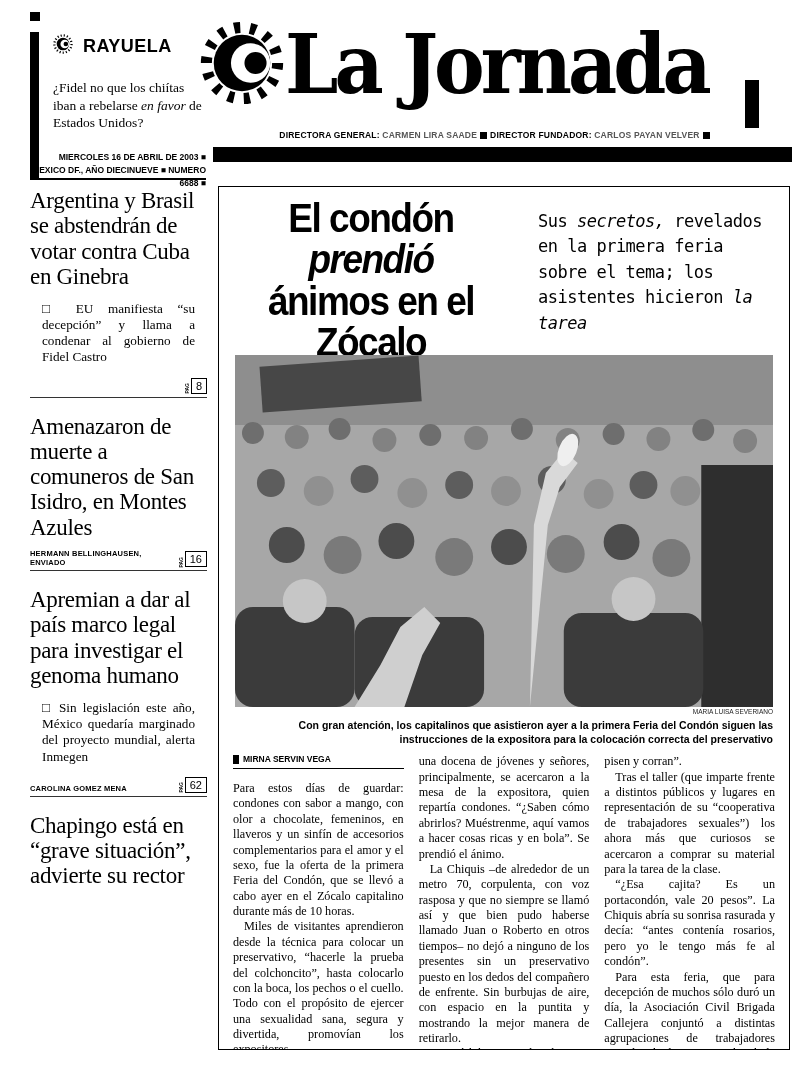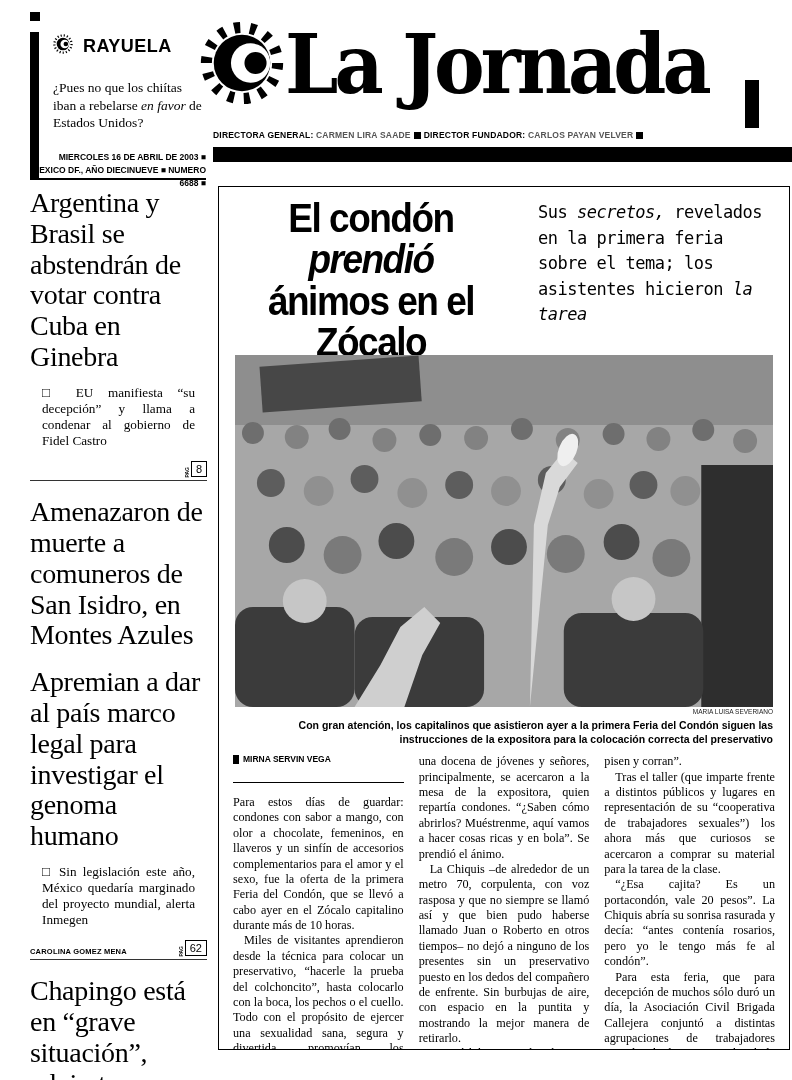--- a/index.html
+++ b/index.html
@@ -12,61 +12,61 @@
                border-left:9px solid #000;border-bottom:2px solid #000;
                padding:2px 4px 0 14px;box-sizing:border-box;}
   .rayuela-head{display:flex;align-items:center;gap:10px;
                 font-family:"Liberation Sans",sans-serif;font-weight:bold;font-size:18px;letter-spacing:.5px;}
   .rayuela-text{margin:20px 0 0;font-size:13.5px;line-height:1.3;}
   #logo-row{position:absolute;left:199px;top:20px;width:560px;height:112px;
             display:flex;align-items:flex-start;}
   #logo-text{font-family:"DejaVu Serif",serif;font-weight:bold;font-size:76px;
              letter-spacing:-4px;white-space:nowrap;transform:scaleY(1.08);transform-origin:center;}
   #logo-end-square{position:absolute;right:0px;top:60px;width:14px;height:48px;background:#000;}
-  #directors-line{position:absolute;left:213px;top:130px;width:566px;text-align:left;
+  #directors-line{position:absolute;left:213px;top:130px;width:566px;text-align:center;
                   font-family:"Liberation Sans",sans-serif;font-size:8.5px;font-weight:bold;letter-spacing:.2px;}
   #directors-line .dname{color:#555;}
   #masthead-bar{position:absolute;left:213px;top:147px;width:579px;height:15px;background:#000;}
   #dateline{position:absolute;left:18px;top:151px;width:188px;text-align:right;
             font-family:"Liberation Sans",sans-serif;font-weight:bold;font-size:8.5px;line-height:1.55;}
   
   #left-col{position:absolute;left:30px;top:188px;width:177px;}
   .story{margin-bottom:16px;}
-  .story h2{margin:0 0 9px;font-weight:normal;font-size:28px;line-height:1.1;letter-spacing:-.3px;}
+  .story h2{margin:0 0 9px;font-weight:normal;font-size:23px;line-height:1.1;letter-spacing:-.3px;}
   .story .summary{margin:12px;font-size:13.2px;line-height:1.22;text-align:justify;}
   .story-foot{display:flex;justify-content:space-between;align-items:flex-end;
               border-bottom:1.5px solid #333;padding-bottom:3px;margin-top:7px;}
   .byline-sm{font-family:"Liberation Sans",sans-serif;font-weight:bold;font-size:7.5px;letter-spacing:.2px;}
   .pageref{display:inline-flex;align-items:flex-end;gap:1px;}
   .pag{writing-mode:vertical-rl;transform:rotate(180deg);font-family:"Liberation Sans",sans-serif;
        font-size:5px;font-weight:bold;line-height:1;}
   .refbox{border:1px solid #000;font-family:"Liberation Sans",sans-serif;font-size:11px;
           padding:0 4px;line-height:14px;background:#fff;}
   
   #main-box{position:absolute;left:218px;top:186px;width:572px;height:864px;
             border:1px solid #000;box-sizing:border-box;padding:8px 14px 0;overflow:hidden;}
-  #headline-row{display:flex;align-items:flex-start;padding:2px 0 8px;}
+  #headline-row{display:flex;align-items:center;padding:2px 0 8px;}
   #main-headline{width:276px;margin:0;text-align:center;
        font-family:"Liberation Sans",sans-serif;font-weight:bold;font-size:37px;
        line-height:1.0;letter-spacing:-1.5px;transform:scaleY(1.12);transform-origin:top center;}
   #headline-divider{border-left:3px dotted #999;margin:2px 12px 2px 14px;}
   #subhead{flex:1;margin:3px 0 0;font-family:"DejaVu Sans Mono",monospace;
            font-size:17px;line-height:1.5;letter-spacing:-.5px;}
   #photo{height:352px;margin:2px 2px 0;position:relative;background:#9d9d9d;}
   #photo svg{display:block;width:100%;height:100%;}
   #photo-credit{text-align:right;font-family:"Liberation Sans",sans-serif;font-size:6.5px;
                 color:#222;margin:1px 2px 0;}
   #caption{font-family:"Liberation Sans",sans-serif;font-weight:bold;font-size:10.5px;
            line-height:1.35;margin:3px 2px 8px;text-align:right;}
   #article{display:flex;gap:15px;margin-top:4px;}
   .acol{flex:1;font-size:12.2px;line-height:1.26;text-align:justify;}
   .acol p{margin:0;text-indent:11px;}
   .acol p.noindent{text-indent:0;}
   #main-byline{display:flex;align-items:center;gap:4px;border-bottom:1.5px solid #000;
-      padding-bottom:17px;margin-bottom:12px;font-family:"Liberation Sans",sans-serif;
+      padding-bottom:3px;margin-bottom:12px;font-family:"Liberation Sans",sans-serif;
       font-weight:bold;font-size:8.5px;}
   #main-byline::before{content:"";width:6px;height:9px;background:#000;display:inline-block;}
   .it{font-style:italic;}
 </style>
 </head>
 <body>
 
 <div class="page">
 
   <div id="corner-square"></div>
@@ -76,21 +76,21 @@
       <span>
         <svg width="20" height="20" viewBox="0 0 70 70">
           <circle cx="35" cy="35" r="30" fill="none" stroke="#000" stroke-width="8" stroke-dasharray="4 7"></circle>
           <circle cx="35" cy="35" r="22" fill="#000"></circle>
           <circle cx="41" cy="35" r="15" fill="#fff"></circle>
           <circle cx="45" cy="35" r="8" fill="#000"></circle>
         </svg>
       </span>
       <span>RAYUELA</span>
     </div>
-    <p class="rayuela-text"><span>¿Pues no que los chiítas iban a rebelarse </span><span class="it">en favor</span><span> de Estados Unidos?</span></p>
+    <p class="rayuela-text"><span>¿Fidel no que los chiítas iban a rebelarse </span><span class="it">en favor</span><span> de Estados Unidos?</span></p>
   </div>
 
   <div id="logo-row">
     <span>
       <svg width="86" height="86" viewBox="0 0 70 70">
         <circle cx="35" cy="35" r="29" fill="none" stroke="#000" stroke-width="9" stroke-dasharray="5 8"></circle>
         <circle cx="35" cy="35" r="23" fill="#000"></circle>
         <circle cx="42" cy="35" r="16" fill="#fff"></circle>
         <circle cx="46" cy="35" r="9" fill="#000"></circle>
       </svg>
@@ -119,20 +119,27 @@
         <span class="byline-sm"></span>
         <span class="pageref">
             <span class="pag">PAG</span>
             <span class="refbox">8</span>
           </span>
       </div>
     </div>
 
     <div class="story">
       <h2>Amenazaron de muerte a comuneros de San Isidro, en Montes Azules</h2>
+      <div class="story-foot">
+        <span class="byline-sm">HERMANN BELLINGHAUSEN, ENVIADO</span>
+        <span class="pageref">
+            <span class="pag">PAG</span>
+            <span class="refbox">16</span>
+          </span>
+      </div>
     </div>
 
     <div class="story">
       <h2>Apremian a dar al país marco legal para investigar el genoma humano</h2>
       <p class="summary">□ Sin legislación este año, México quedaría marginado del proyecto mundial, alerta Inmegen</p>
       <div class="story-foot">
         <span class="byline-sm">CAROLINA GOMEZ MENA</span>
         <span class="pageref">
             <span class="pag">PAG</span>
             <span class="refbox">62</span>

